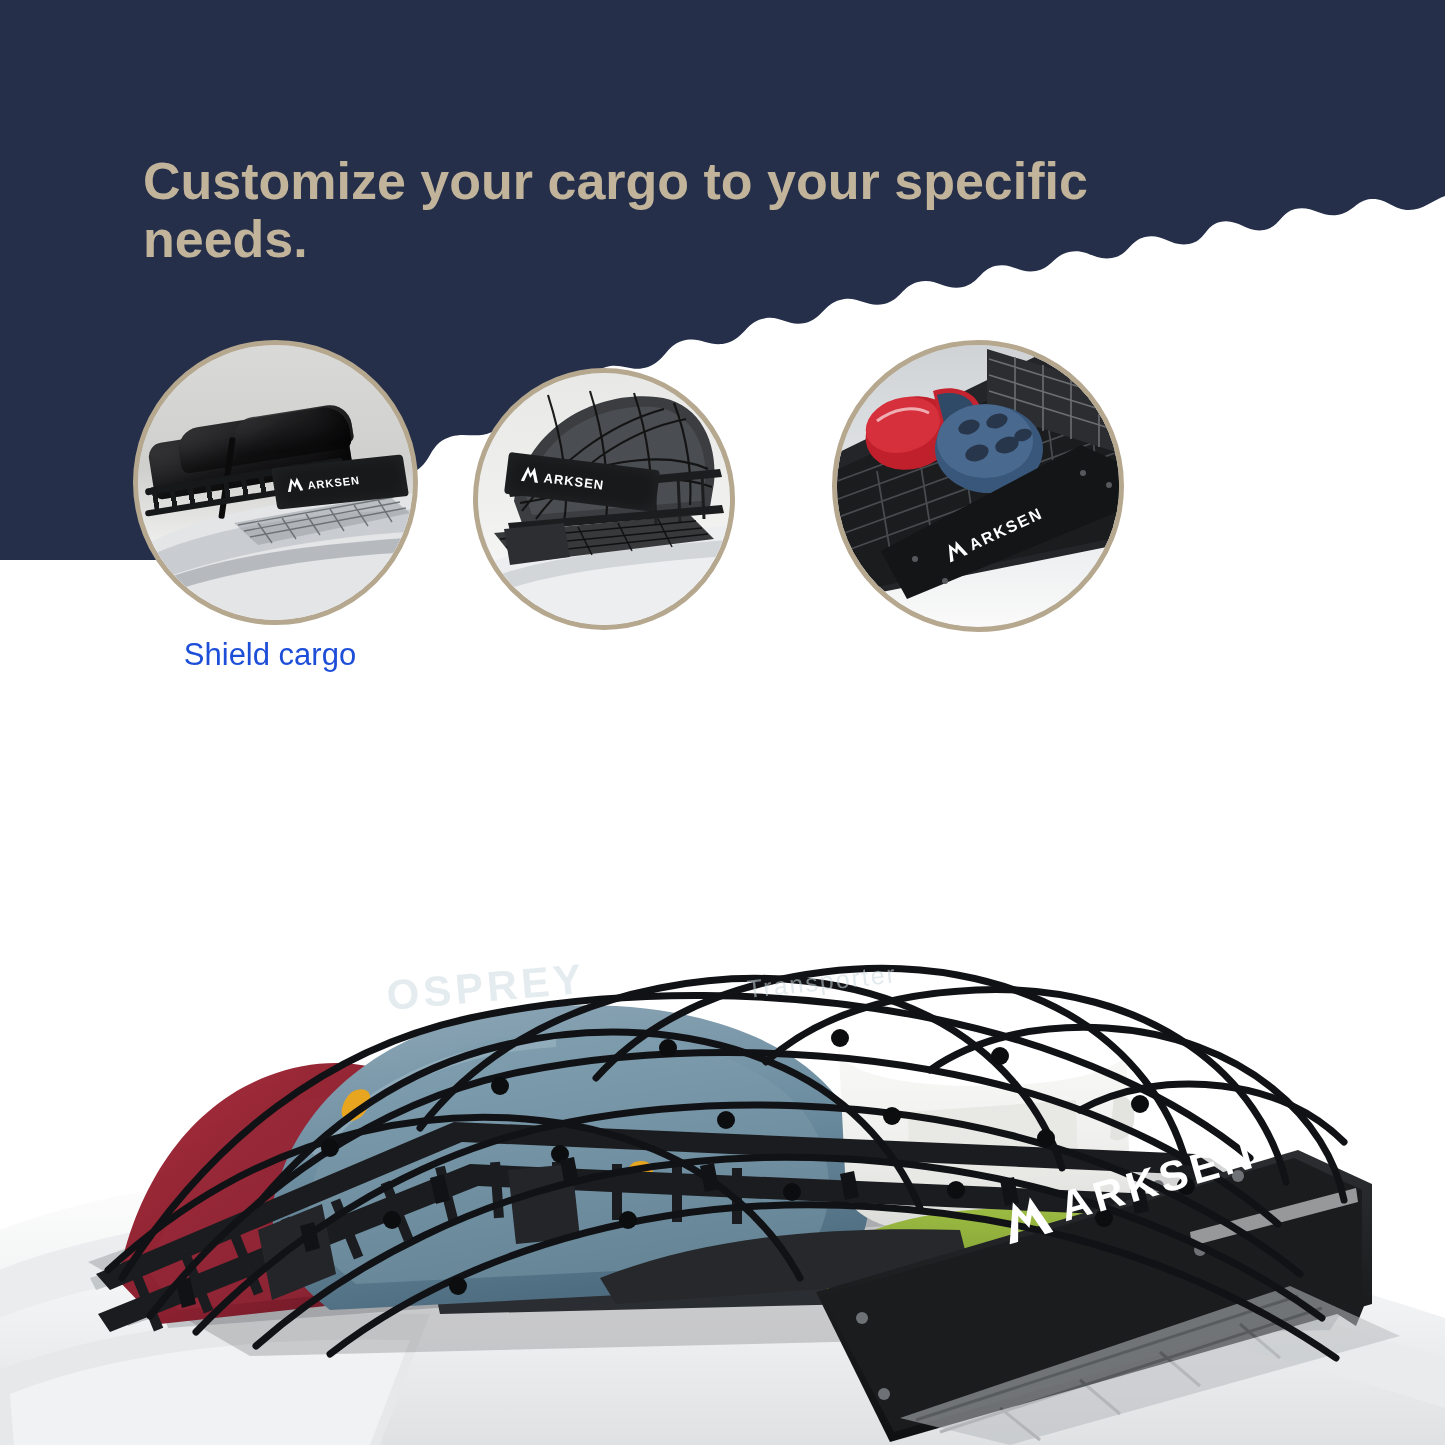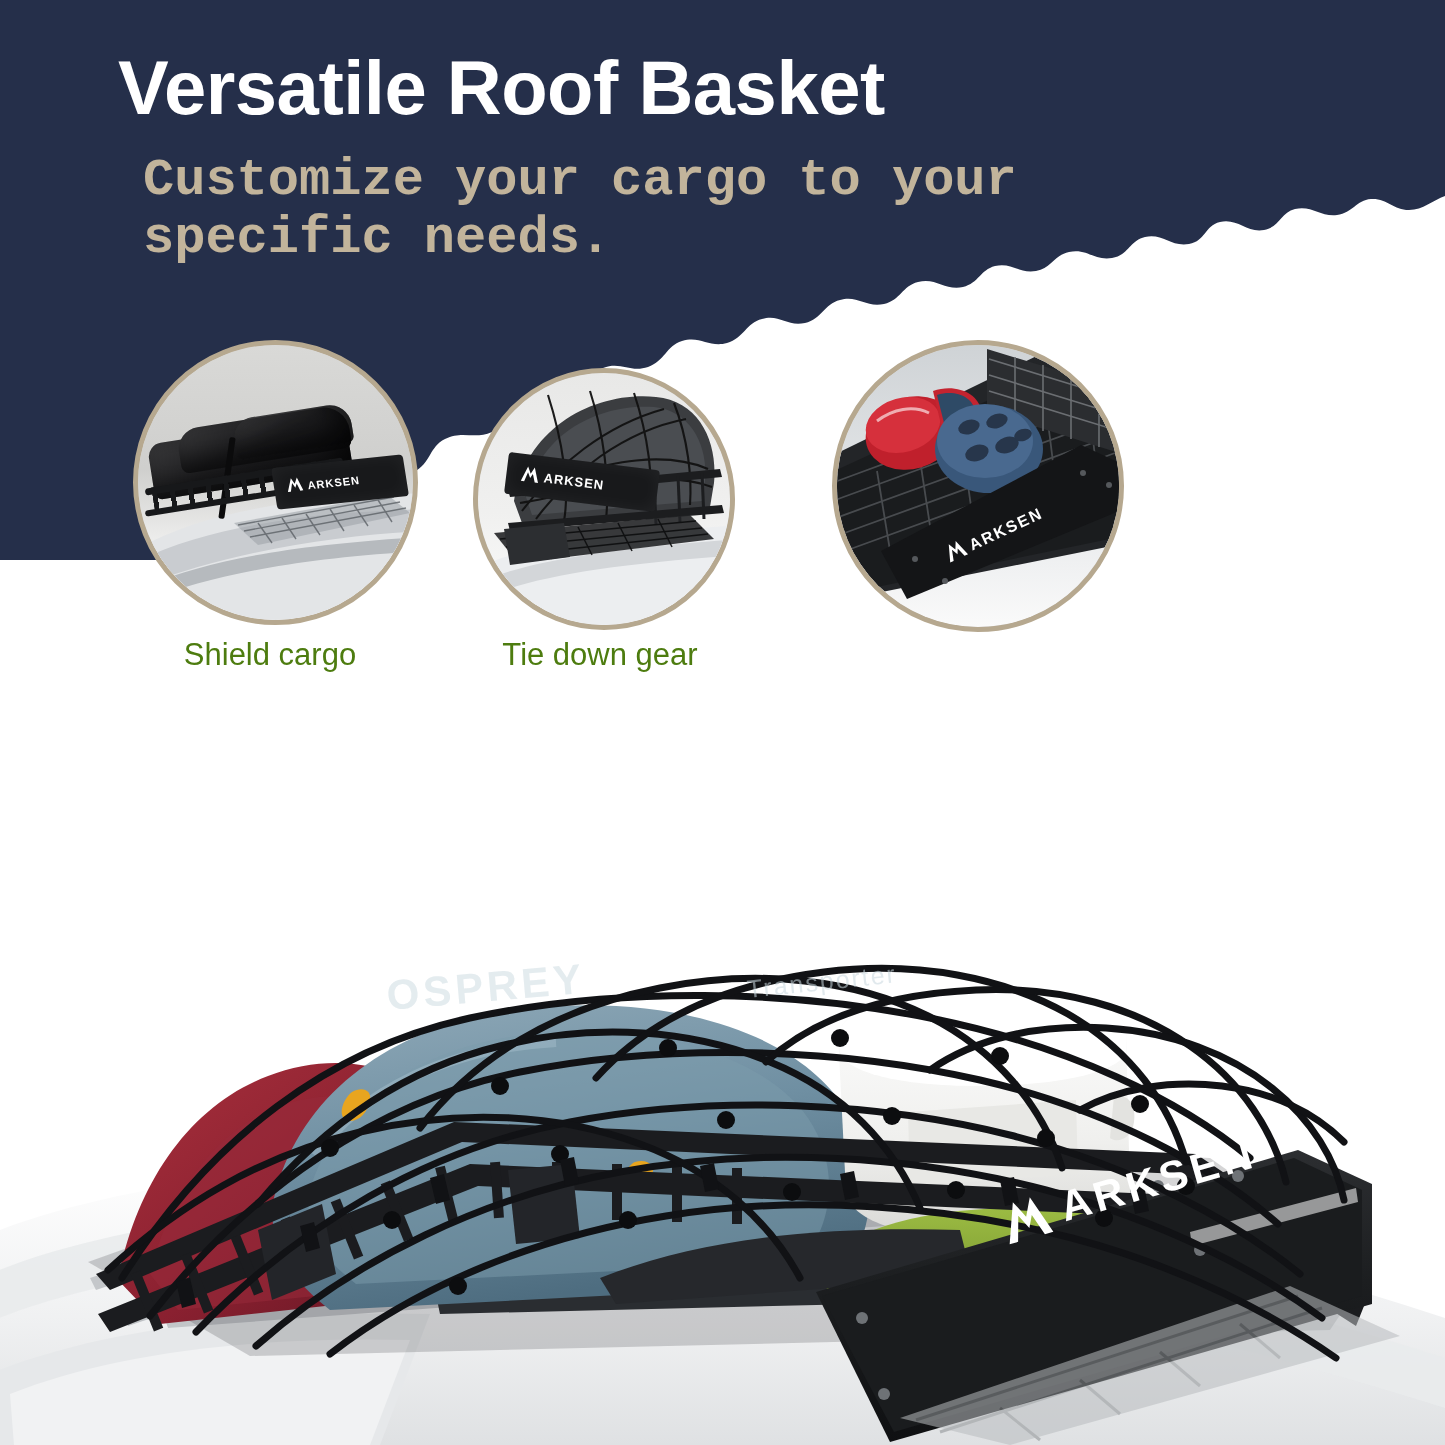--- a/index.html
+++ b/index.html
@@ -8,28 +8,28 @@
 
   
   .banner{position:absolute;left:0;top:0;width:1445px;height:560px;pointer-events:none;}
   .banner svg{display:block;width:1445px;height:560px;}
 
   .title{position:absolute;left:118px;top:44px;width:1200px;
     font-size:76px;font-weight:bold;color:#ffffff;letter-spacing:-0.5px;
     font-family:"Liberation Sans",sans-serif;white-space:nowrap;}
   .subtitle{position:absolute;left:143px;top:152px;width:1120px;
     font-size:52px;font-weight:bold;color:#c2b49b;line-height:1.12;
-    font-family:Liberation Mono, monospace;}
+    font-family:Liberation Sans, sans-serif;}
 
   
   .feature{position:absolute;}
   .circ{position:relative;border-radius:50%;overflow:hidden;
         border:5px solid #b6a88f;background:#d8d6d3;}
   .circ .inner{position:absolute;inset:0;overflow:hidden;border-radius:50%;}
-  .cap{position:absolute;text-align:center;font-size:31px;color:#4d7c0f;
+  .cap{position:absolute;text-align:center;font-size:31px;color:#1d4ed8;
        line-height:1.25;font-family:"Liberation Sans",sans-serif;}
 
   
   .f1{left:133px;top:340px;}
   .f1 .circ{width:275px;height:275px;}
   .f1cap{left:60px;top:636px;width:420px;}
   
   .f2{left:473px;top:368px;}
   .f2 .circ{width:252px;height:252px;}
   .f2cap{left:400px;top:636px;width:400px;}
@@ -80,21 +80,20 @@
           c-18,9 -30,0 -48,10 c-16,9 -13,25 -30,35 c-18,10 -31,2 -49,13
           c-16,10 -12,26 -29,37 c-18,11 -32,4 -50,16 c-16,11 -11,27 -28,39
           c-18,12 -33,6 -51,19 c-16,11 -10,28 -27,41 c-18,13 -34,8 -52,22
           c-16,12 -9,29 -26,43 c-18,14 -35,10 -53,25 c-16,13 -8,30 -25,45
           c-16,14 -32,11 -48,25 L0,560 Z"></path>
       </defs>
       <use href="#tornpath" fill="#252f4a"></use>
     </svg>
   </div>
 
-  <div class="title">Versatile Roof Basket</div>
   <div class="subtitle">Customize your cargo to your specific needs.</div>
 
   <div class="feature f1">
     <div class="circ">
       <div class="inner">
         <div class="sky"></div>
 
         <svg viewBox="0 0 275 275" width="275" height="275" style="position:absolute;left:0;top:0">
           <path d="M-10,210 C40,176 120,160 200,152 L285,148 L285,285 L-10,285 Z" fill="#e3e5e7"></path>
           <path d="M-10,222 C40,192 120,176 205,168 L285,164 L285,186 C200,190 90,206 -10,246 Z" fill="#c9ccd0"></path>
@@ -189,21 +188,20 @@
               <svg width="19" height="17" viewBox="0 0 34 30">
                   <path d="M2 29 L12 2 L18 14 L24 2 L33 29 L27 29 L22 14 L18 22 L13 12 L8 29 Z" fill="#fff"></path>
                 </svg>
             </span>
             <span class="logo-text" style="font-size:13px;">ARKSEN</span>
           </div>
         </div>
       </div>
     </div>
   </div>
-  <div class="cap f2cap">Tie down gear</div>
 
   <div class="feature f3">
     <div class="circ">
       <div class="inner">
         <div class="sky" style="background:linear-gradient(180deg,#cfd3d6 0%,#e6e8ea 58%,#fafafa 100%);"></div>
         <svg viewBox="0 0 282 282" width="282" height="282" style="position:absolute;left:0;top:0">
 
           <path d="M-20,118 L210,6 L300,40 L300,196 L30,250 Z" fill="#232528"></path>
           <path d="M-20,134 L206,30 L292,62 L292,190 L30,244 Z" fill="#1a1c1e"></path>
 

